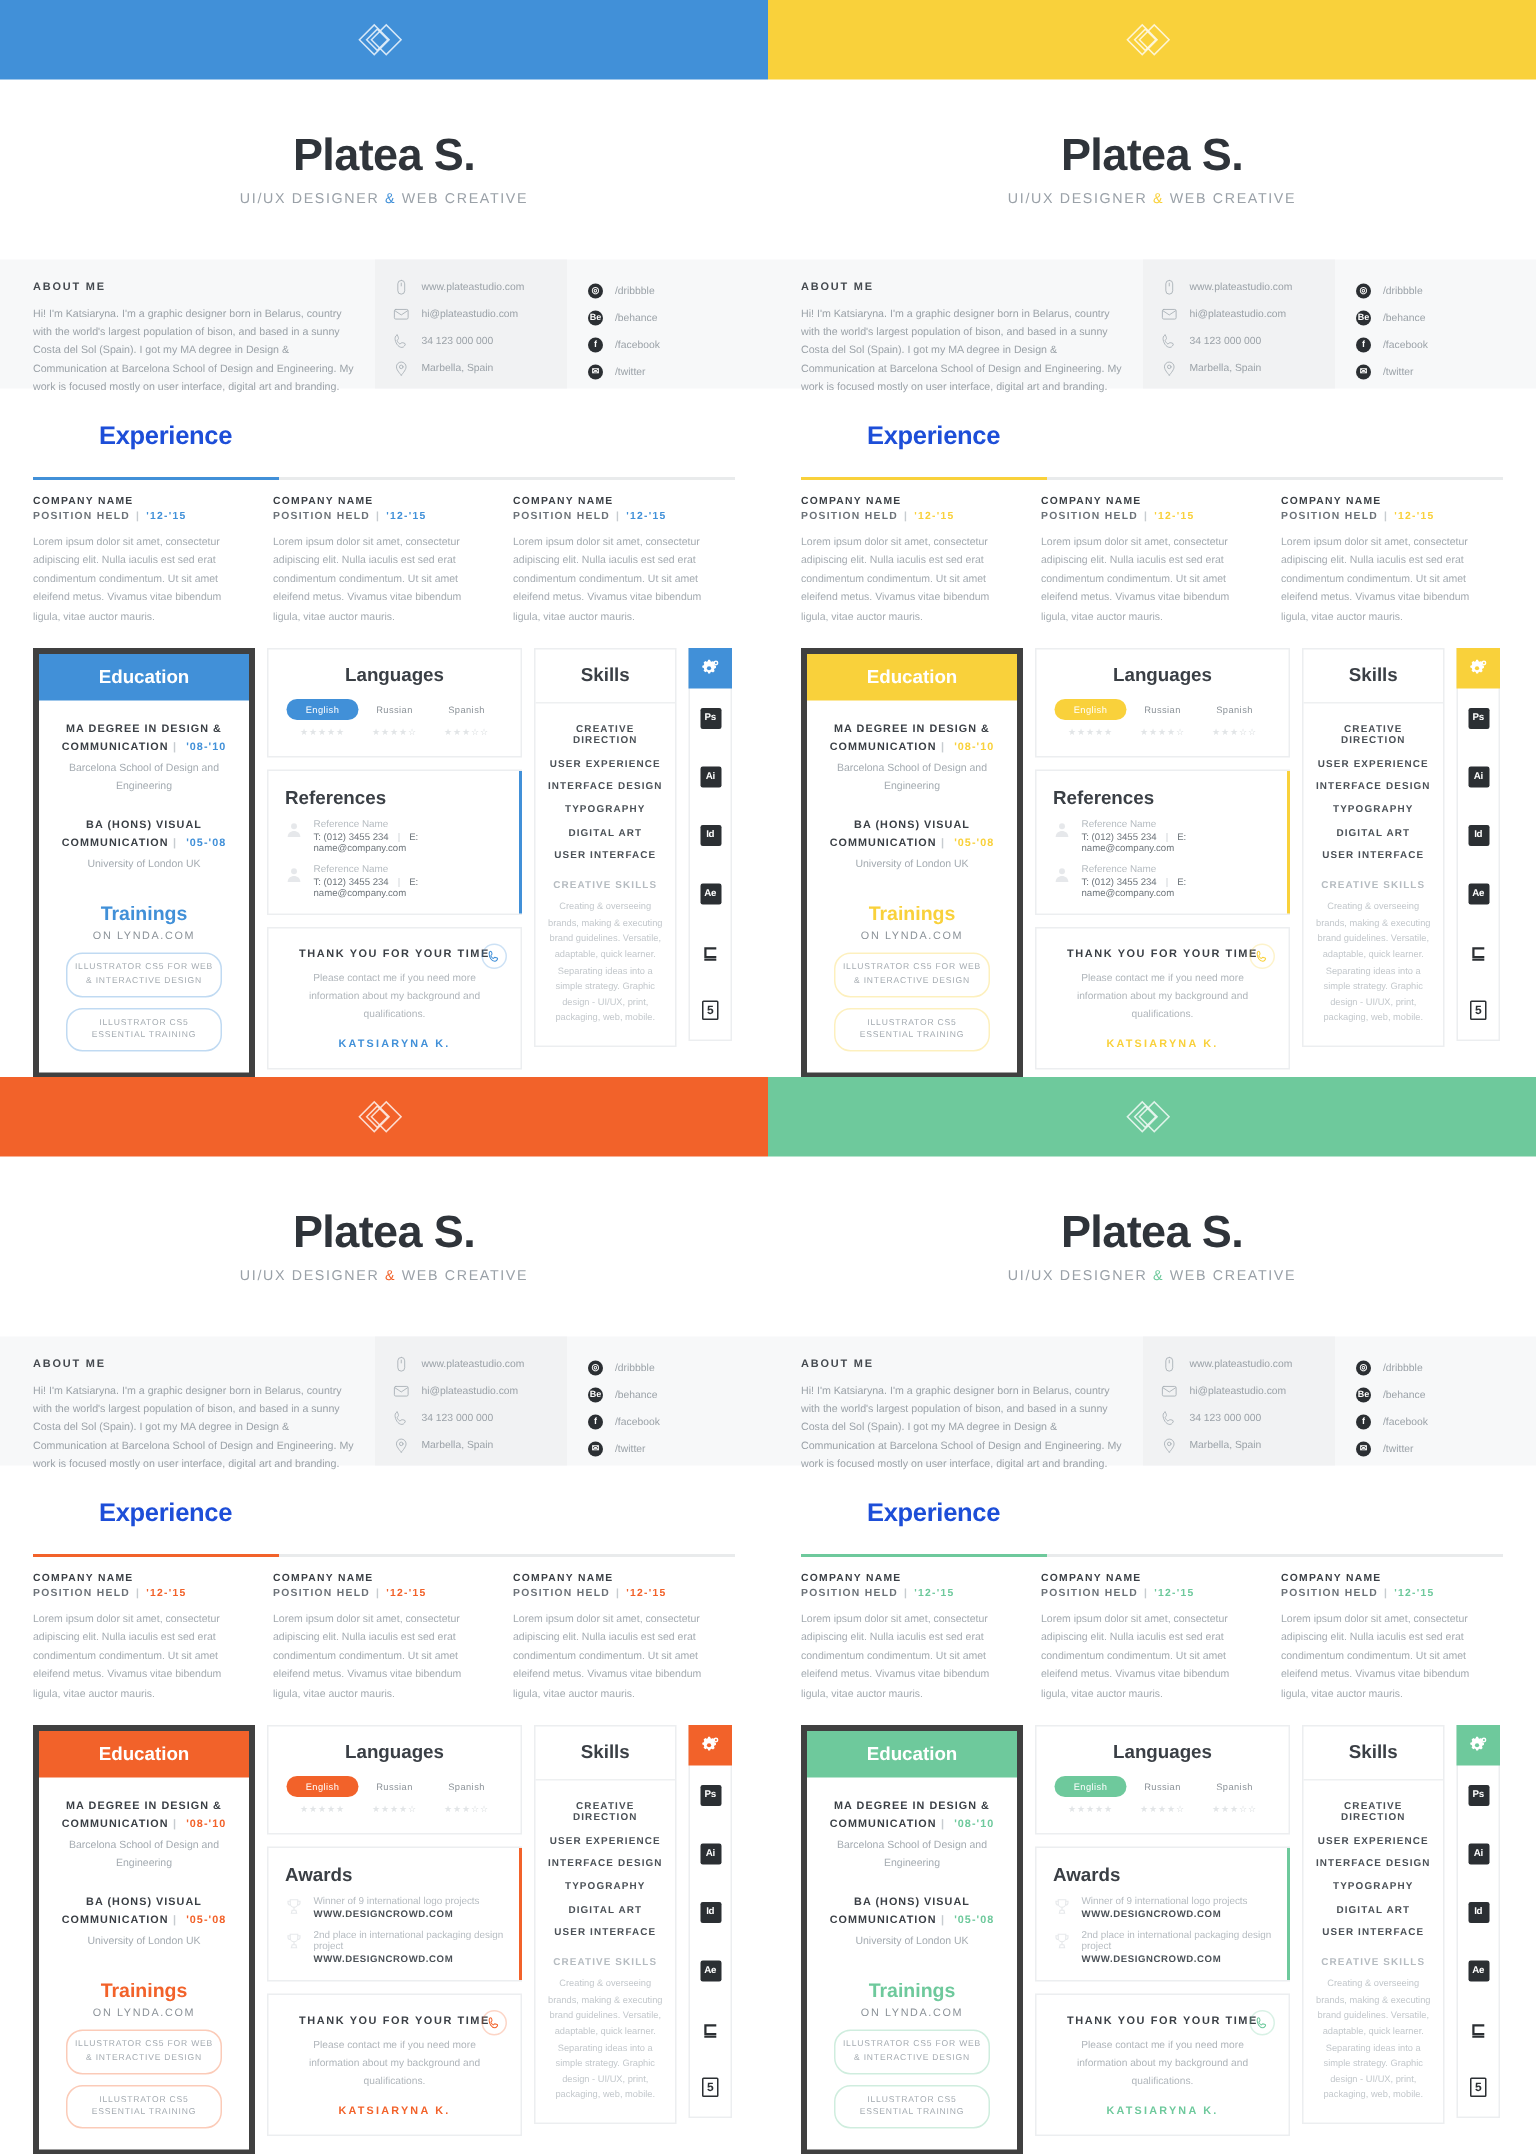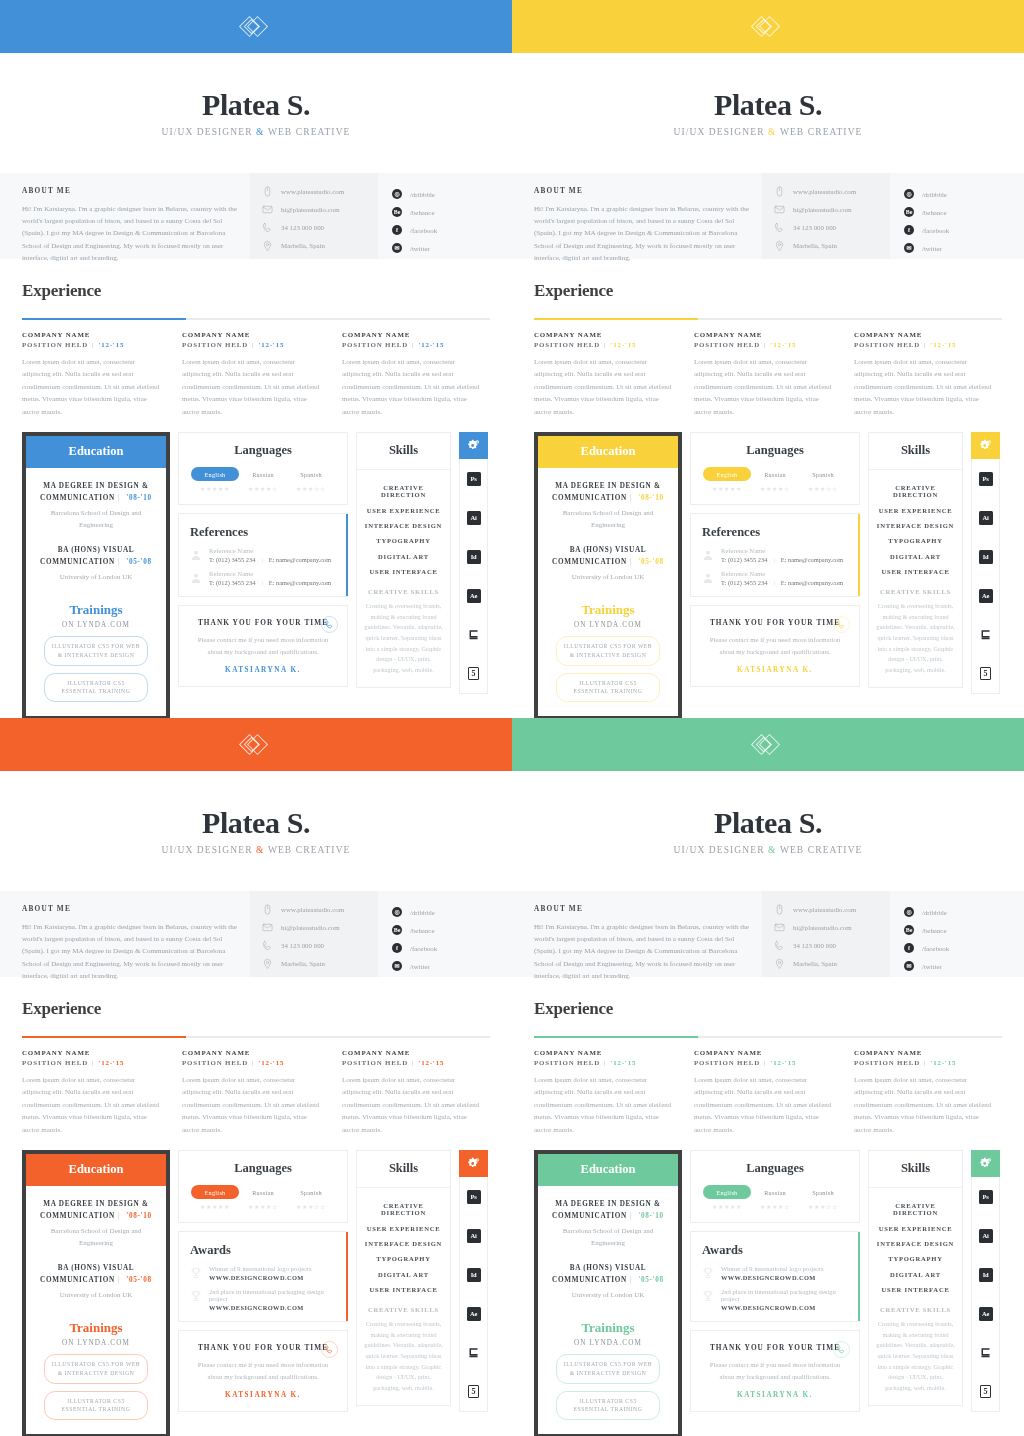--- a/index.html
+++ b/index.html
@@ -6,21 +6,21 @@
   html,body { width:1024px; height:1436px; }
   body {
     font-family: "Liberation Sans", sans-serif;
     background:#ffffff;
     color:#3a3f45;
     overflow:hidden;
   }
   .sheet { position:relative; width:1024px; height:1436px; background:#fff; }
 
   
-  .grid { display:grid; grid-template-columns:512px 512px; grid-template-rows:718px 718px; width:864px; height:1436px;font-family:Liberation Serif, serif; }
+  .grid { display:grid; grid-template-columns:512px 512px; grid-template-rows:718px 718px; width:864px; height:1436px; }
   .variant { position:relative; width:512px; height:718px; background:#ffffff; overflow:hidden; }
 
   
   .band { position:relative; height:53px; width:100%; display:flex; align-items:center; justify-content:center; }
   .logo { width:30px; height:26px; position:relative; opacity:.85; }
   .logo i { position:absolute; width:15px; height:15px; border:1.4px solid rgba(255,255,255,.92); transform:rotate(45deg); top:5px; }
   .logo i.a { left:1px; }
   .logo i.b { left:9px; }
   .logo i.c { left:5px; width:11px; height:11px; top:7px; }
 
@@ -37,21 +37,21 @@
   .about p { font-size:7.1px; line-height:1.72; color:#9ba2a8; width:218px; }
   .contact-box { width:128px; background:#f1f2f3; padding:13px 0 0 12px; display:flex; flex-direction:column; gap:7px; }
   .social-box { flex:1; padding:16px 0 0 14px; display:flex; flex-direction:column; gap:8px; }
   .crow { display:flex; align-items:center; gap:8px; font-size:6.9px; color:#9ba2a8; }
   .cicon { width:11px; height:11px; flex:0 0 11px; display:flex; align-items:center; justify-content:center; }
   .cicon svg { width:11px; height:11px; }
   .sdot { width:10px; height:10px; border-radius:50%; background:#2b2f33; flex:0 0 10px; display:flex; align-items:center; justify-content:center; color:#fff; font-size:6px; font-weight:bold; line-height:1; }
 
   
   .exp { padding:22px 22px 0 22px; }
-  .exp h2 { font-size:17px; font-weight:bold; color:#404040; letter-spacing:-.2px; }
+  .exp h2 { font-size:17px; font-weight:bold; color:#1d4ed8; letter-spacing:-.2px;margin-left:44px; }
   .rule { position:relative; height:2.4px; background:#e9ebec; margin:17px 0 11px 0; width:100%; }
   .rule span { position:absolute; left:0; top:0; height:100%; width:35%; }
   .jobs { display:flex; gap:18px; }
   .job { width:142px; }
   .job .co { font-size:6.9px; font-weight:bold; letter-spacing:.85px; color:#3a3f45; }
   .job .pos { font-size:6.9px; font-weight:bold; letter-spacing:.85px; color:#6c7278; margin-top:2.5px; }
   .job .pos em { font-style:normal; color:#c7ccd0; margin:0 4px; }
   .job .yr { font-weight:bold; }
   .job p { margin-top:8px; font-size:7px; line-height:1.78; color:#a4abb1; }
 

